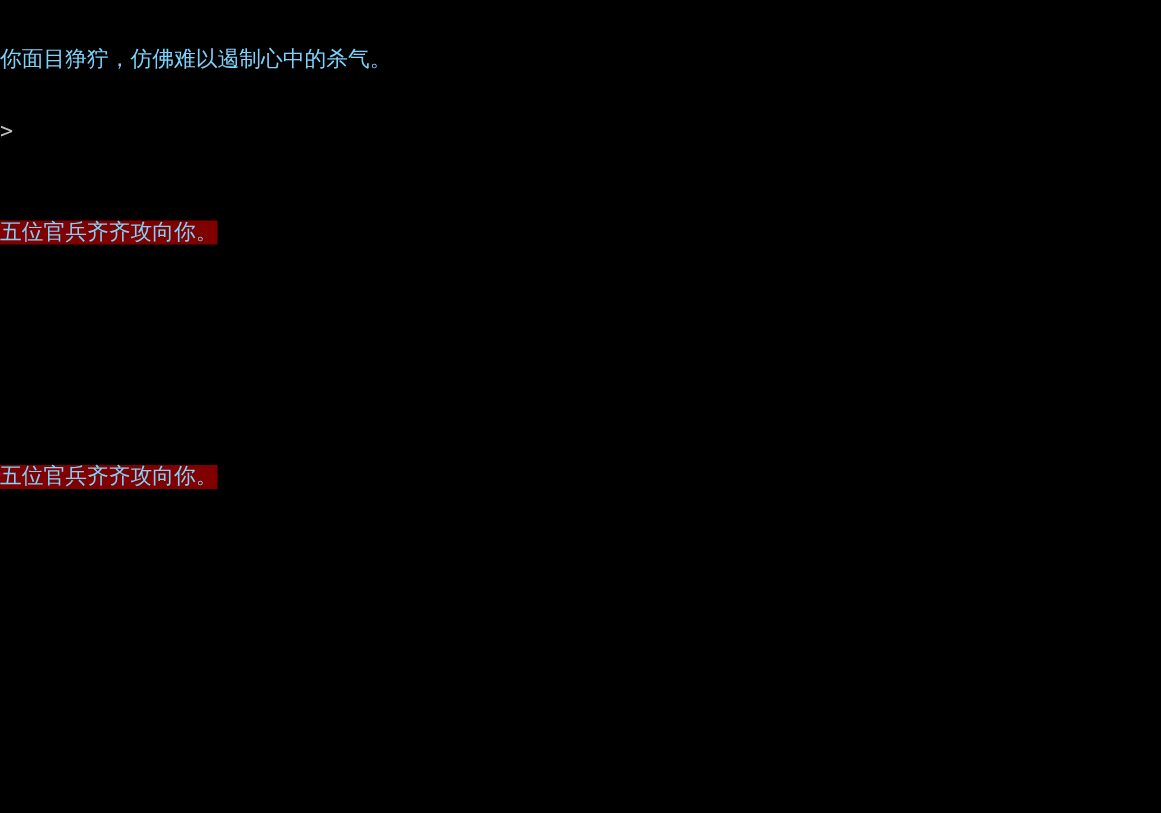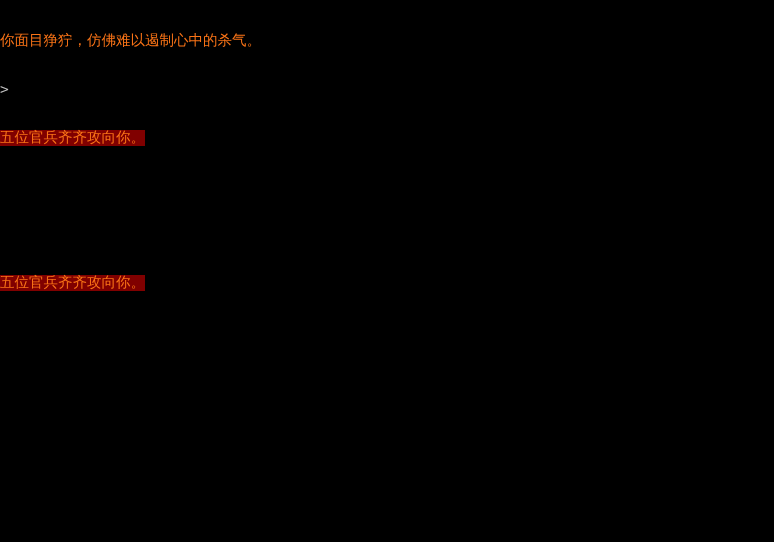--- a/index.html
+++ b/index.html
@@ -18,22 +18,23 @@
     margin: 0;
     padding: 0;
   }
   .ln {
     display: block;
     min-height: 16px;
   }
   .bg-dark-red {
     background-color: #800000;
     display: inline-block;
+    margin-top: 19px;
   }
-  .fg-white       { color: #f97316; font-family: Liberation Mono, monospace; }
+  .fg-white       { color: #7dd3fc; }
   .fg-grey        { color: #c0c0c0; }
 </style>
 </head>
 <body>
 
 <div class="term">
   <span class="ln"><span class="fg-white">你面目狰狞，仿佛难以遏制心中的杀气。</span></span>
   <span class="ln"><span class="fg-grey">&gt;</span></span>
   <span class="ln"><span class="bg-dark-red fg-white">五位官兵齐齐攻向你。</span></span>
   <span class="ln"></span>

